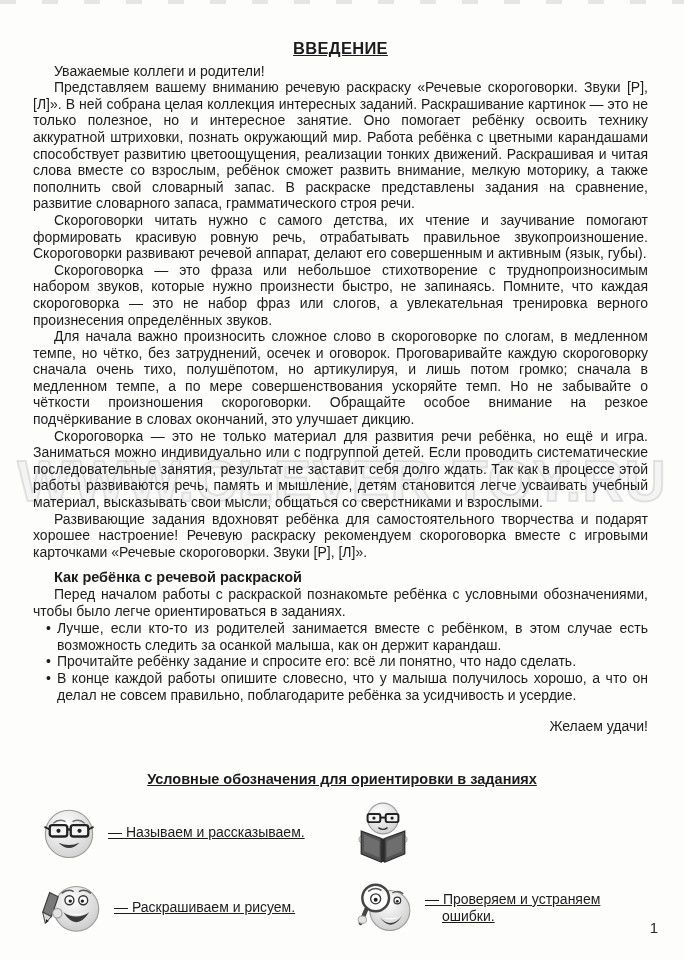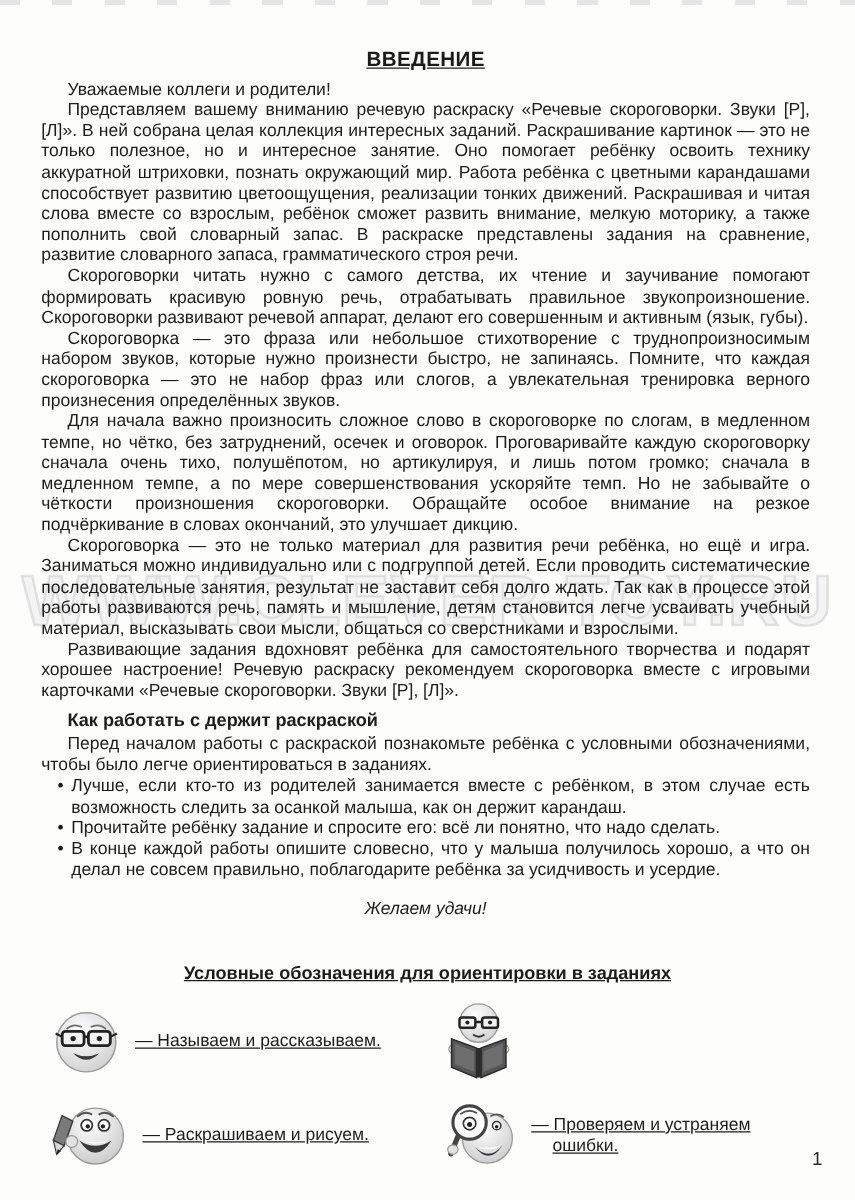--- a/index.html
+++ b/index.html
@@ -49,21 +49,21 @@
     text-indent:21px;
   }
   .bullets { list-style:none; margin-top:1px; }
   .bullet { display:flex; text-align:justify; }
   .bullet .dot {
     flex:0 0 13px; padding-left:13px; box-sizing:content-box;
     width:11px; flex-basis:auto; text-align:left;
   }
   .bullet .dot { flex:0 0 24px; padding-left:0; text-indent:13px; }
   .bullet .btext { flex:1; }
-  .closing { text-align:center; margin-top:15px;font-style:italic; }
+  .closing { text-align:right; margin-top:15px; }
   .legend { position:relative; margin-top:36px; padding:0 33px;text-decoration:underline; }
   .legend-heading {
     text-align:center; font-size:14.5px; font-weight:700;
     margin-bottom:14px;
   }
   .legend-grid {
     display:grid;
     grid-template-columns: 1fr 1fr;
     row-gap:14px; column-gap:8px;
     align-items:center;
@@ -93,21 +93,21 @@
     <h1 class="title">ВВЕДЕНИЕ</h1>
 
     <p class="para indent">Уважаемые коллеги и родители!</p>
     <p class="para indent">Представляем вашему вниманию речевую раскраску «Речевые скороговорки. Звуки [Р], [Л]». В ней собрана целая коллекция интересных заданий. Раскрашивание картинок — это не только полезное, но и интересное занятие. Оно помогает ребёнку освоить технику аккуратной штриховки, познать окружающий мир. Работа ребёнка с цветными карандашами способствует развитию цветоощущения, реализации тонких движений. Раскрашивая и читая слова вместе со взрослым, ребёнок сможет развить внимание, мелкую моторику, а также пополнить свой словарный запас. В раскраске представлены задания на сравнение, развитие словарного запаса, грамматического строя речи.</p>
     <p class="para indent">Скороговорки читать нужно с самого детства, их чтение и заучивание помогают формировать красивую ровную речь, отрабатывать правильное звукопроизношение. Скороговорки развивают речевой аппарат, делают его совершенным и активным (язык, губы).</p>
     <p class="para indent">Скороговорка — это фраза или небольшое стихотворение с труднопроизносимым набором звуков, которые нужно произнести быстро, не запинаясь. Помните, что каждая скороговорка — это не набор фраз или слогов, а увлекательная тренировка верного произнесения определённых звуков.</p>
     <p class="para indent">Для начала важно произносить сложное слово в скороговорке по слогам, в медленном темпе, но чётко, без затруднений, осечек и оговорок. Проговаривайте каждую скороговорку сначала очень тихо, полушёпотом, но артикулируя, и лишь потом громко; сначала в медленном темпе, а по мере совершенствования ускоряйте темп. Но не забывайте о чёткости произношения скороговорки. Обращайте особое внимание на резкое подчёркивание в словах окончаний, это улучшает дикцию.</p>
     <p class="para indent">Скороговорка — это не только материал для развития речи ребёнка, но ещё и игра. Заниматься можно индивидуально или с подгруппой детей. Если проводить систематические последовательные занятия, результат не заставит себя долго ждать. Так как в процессе этой работы развиваются речь, память и мышление, детям становится легче усваивать учебный материал, высказывать свои мысли, общаться со сверстниками и взрослыми.</p>
     <p class="para indent">Развивающие задания вдохновят ребёнка для самостоятельного творчества и подарят хорошее настроение! Речевую раскраску рекомендуем скороговорка вместе с игровыми карточками «Речевые скороговорки. Звуки [Р], [Л]».</p>
 
-    <h2 class="subheading">Как работать с держит раскраской</h2>
+    <h2 class="subheading">Как ребёнка с речевой раскраской</h2>
     <p class="para indent">Перед началом работы с раскраской познакомьте ребёнка с условными обозначениями, чтобы было легче ориентироваться в заданиях.</p>
 
     <ul class="bullets">
       <li class="bullet">
         <span class="dot">•</span>
         <span class="btext">Лучше, если кто-то из родителей занимается вместе с ребёнком, в этом случае есть возможность следить за осанкой малыша, как он держит карандаш.</span>
       </li>
       <li class="bullet">
         <span class="dot">•</span>
         <span class="btext">Прочитайте ребёнку задание и спросите его: всё ли понятно, что надо сделать.</span>

